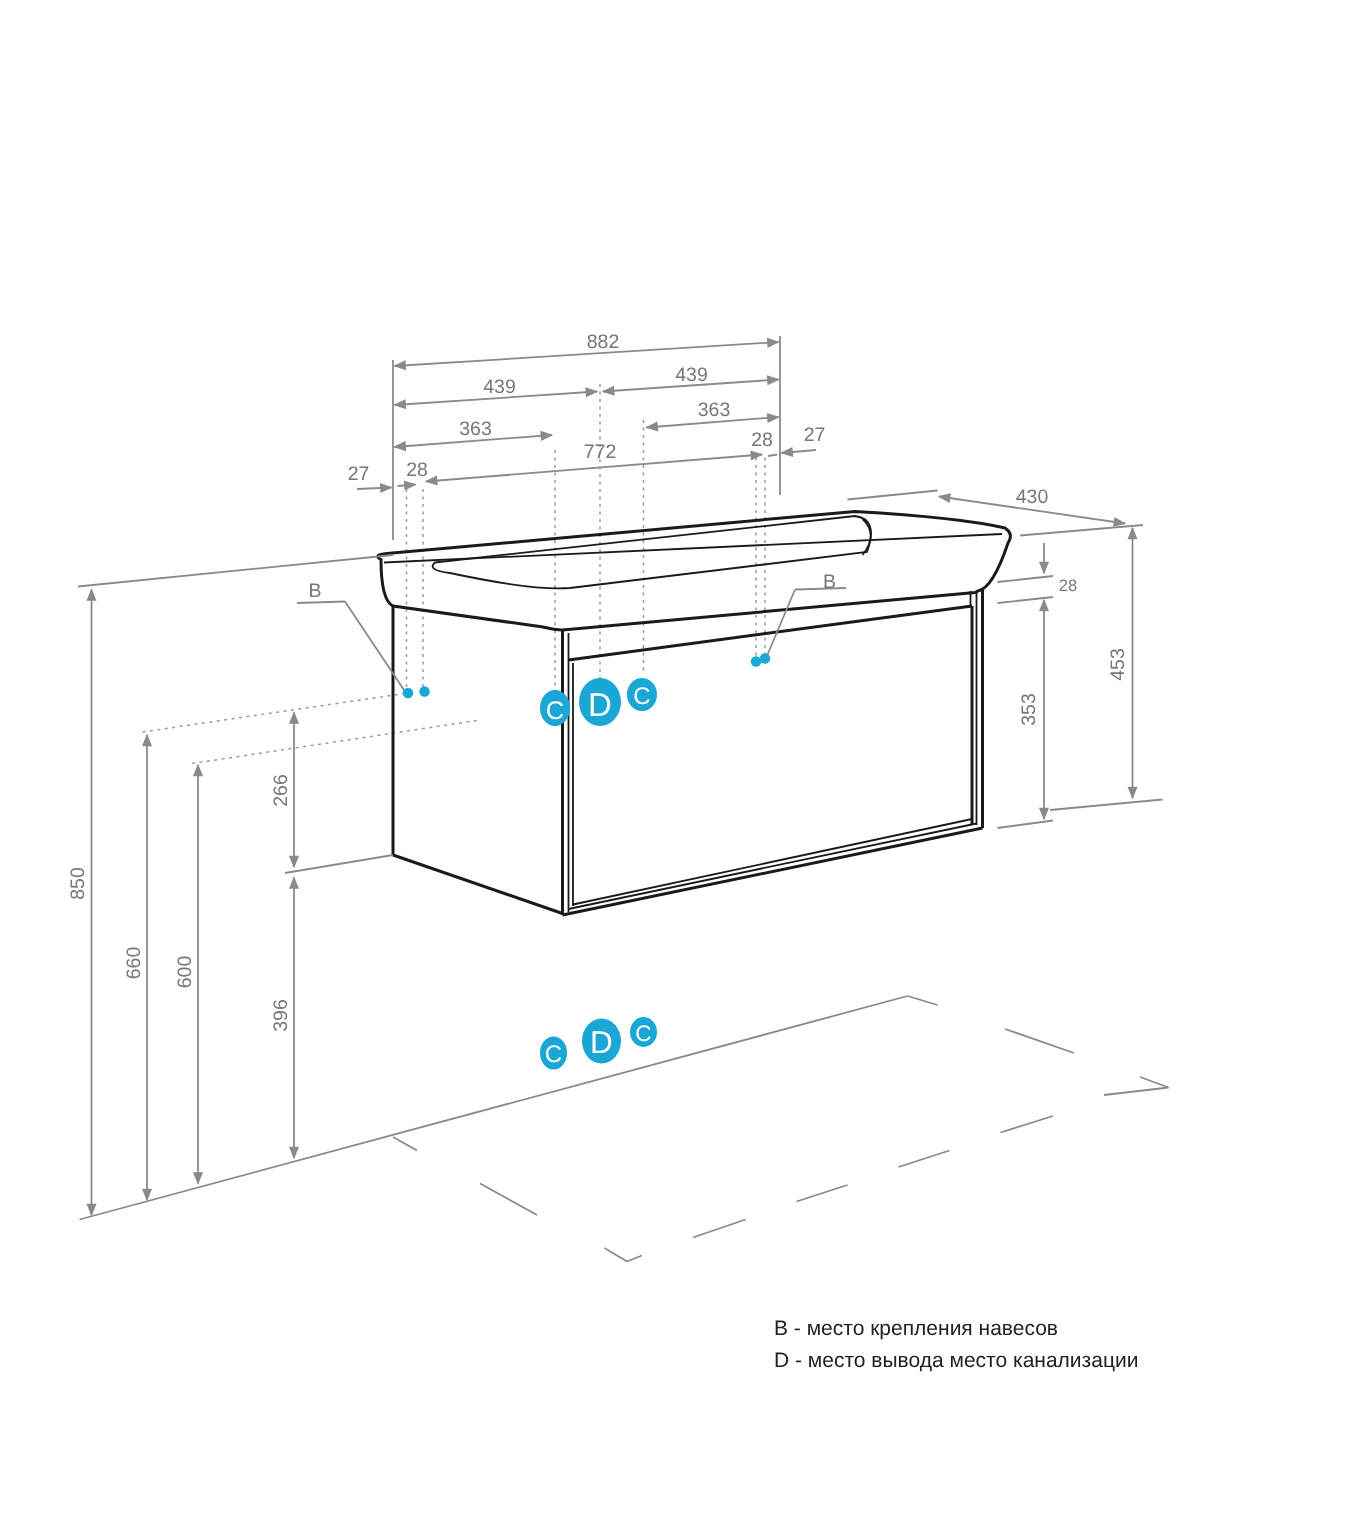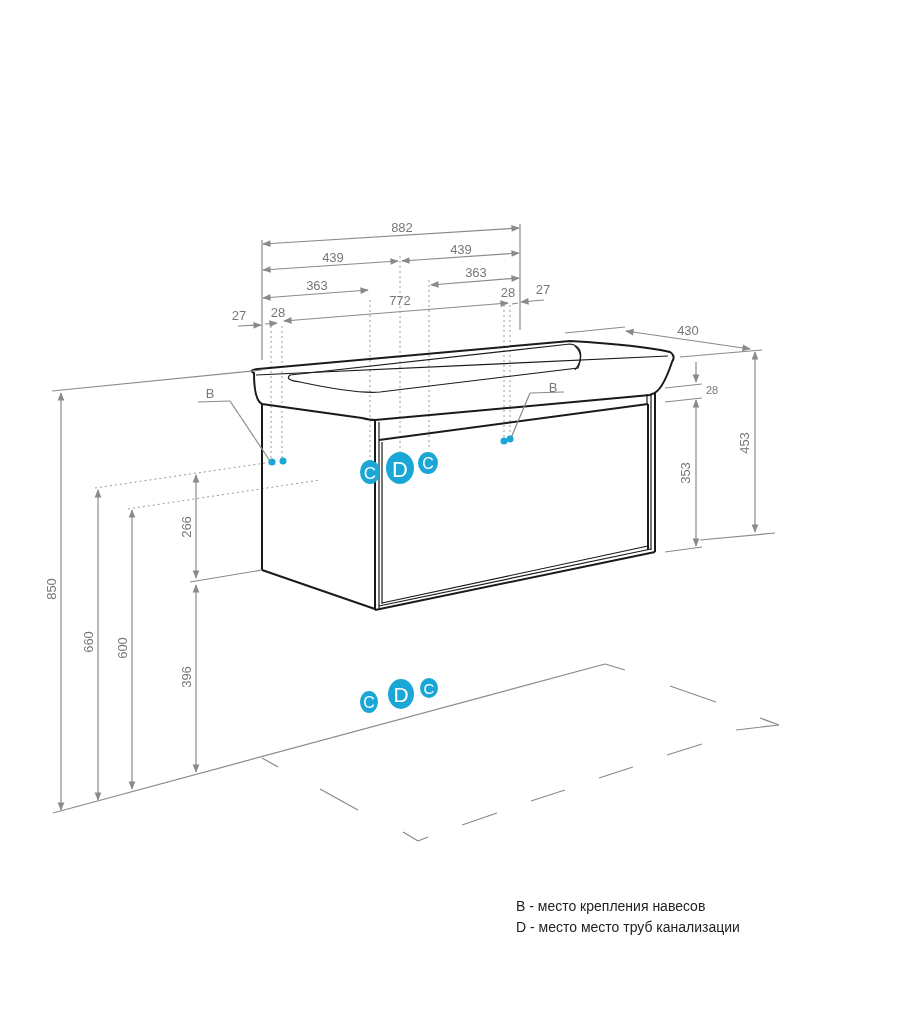--- a/index.html
+++ b/index.html
@@ -7,21 +7,21 @@
   svg{position:absolute;left:0;top:0;}
   .dim{stroke:#8a8a8a;stroke-width:1.2;fill:none;}
   .dot{stroke:#9a9a9a;stroke-width:1;stroke-dasharray:2 3;fill:none;}
   .body{stroke:#1a1a1a;stroke-width:2;fill:none;}
   .thin{stroke:#1a1a1a;stroke-width:1.2;fill:none;}
   .floor{stroke:#8a8a8a;stroke-width:1.2;fill:none;}
   .lbl{font-family:"Liberation Sans",sans-serif;font-size:13px;fill:#777777;}
   .lbls{font-family:"Liberation Sans",sans-serif;font-size:11px;fill:#777777;}
   .mk{fill:#1aa7d6;}
   .mkt{font-family:"Liberation Sans",sans-serif;fill:#ffffff;font-weight:normal;}
-  .legend{position:absolute;left:516px;top:896px;font-size:14px;line-height:21px;color:#222222;}
+  .legend{position:absolute;left:516px;top:875px;font-size:14px;line-height:21px;color:#222222;}
   .legend div{white-space:nowrap;}
 </style>
 </head>
 <body>
 
 <svg width="900" height="1013" viewBox="0 0 900 1013">
   <defs>
     <marker id="ar" viewBox="0 0 10 10" refX="9" refY="5" markerWidth="9" markerHeight="7" orient="auto-start-reverse">
       <path d="M0,1 L10,5 L0,9 z" fill="#8a8a8a"></path>
     </marker>
@@ -181,14 +181,14 @@
     <text class="lbl" x="0" y="0" text-anchor="middle" transform="translate(191,527) rotate(-90)">266</text>
     <text class="lbl" x="0" y="0" text-anchor="middle" transform="translate(191,677) rotate(-90)">396</text>
 
     <text class="lbl" x="210" y="398" text-anchor="middle">B</text>
     <text class="lbl" x="553" y="392" text-anchor="middle">B</text>
   </g>
 </svg>
 
 <div class="legend">
   <div>B - место крепления навесов</div>
-  <div>D - место место труб канализации</div>
+  <div>D - место вывода место канализации</div>
 </div>
 
 </body></html>

